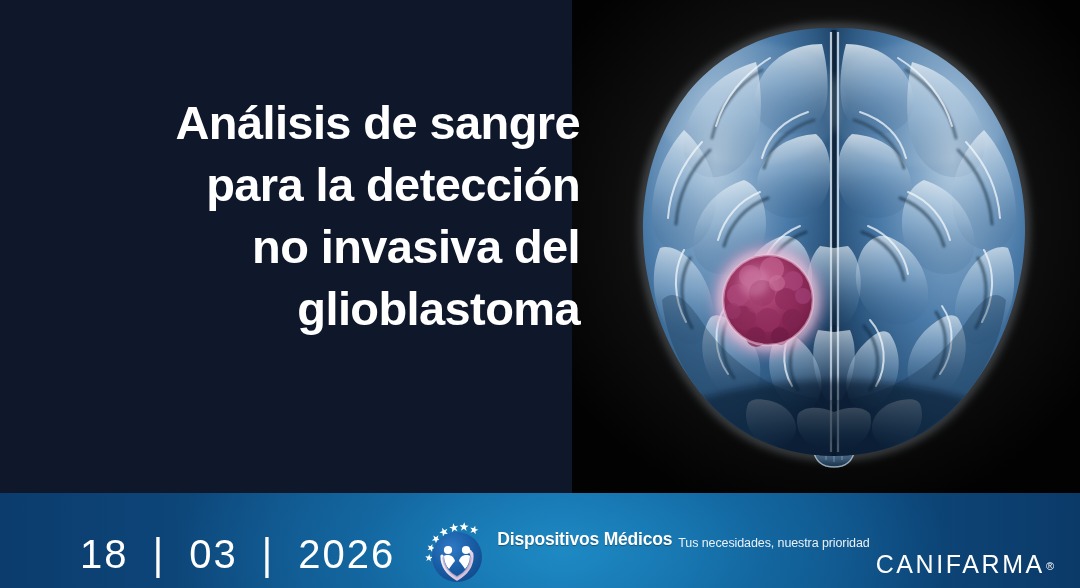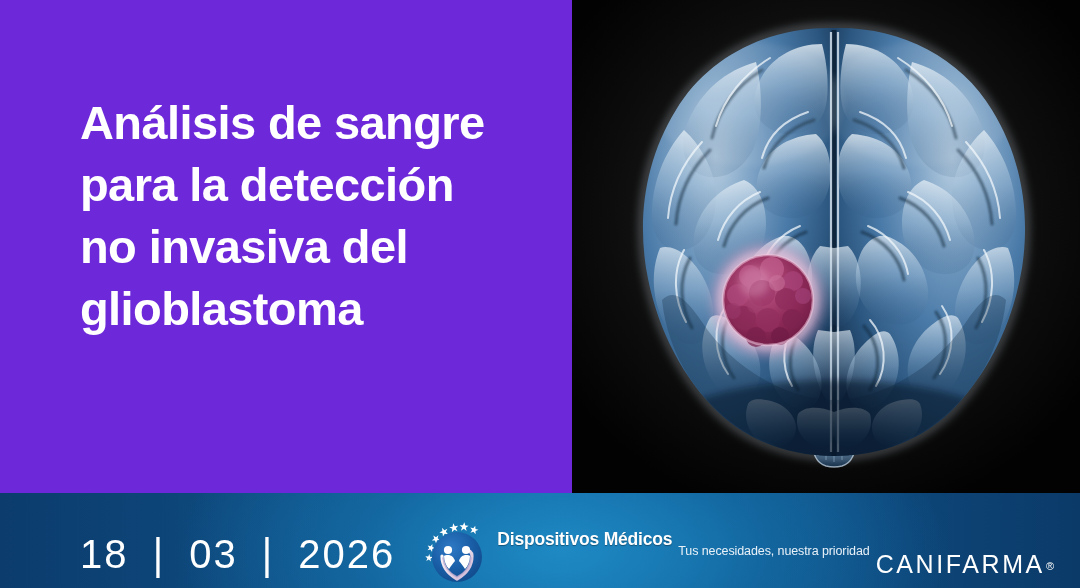--- a/index.html
+++ b/index.html
@@ -16,22 +16,23 @@
     background: #0b0b0b;
   }
 
   
   .left-panel {
     position: absolute;
     left: 0;
     top: 0;
     width: 572px;
     height: 493px;
-    background: #6d28d9;
+    background: #0f172a;
     z-index: 3;
+    text-align: right;
   }
   .headline {
     position: absolute;
     left: 80px;
     top: 92px;
     width: 500px;
     color: #ffffff;
     font-size: 47px;
     line-height: 62px;
     font-weight: bold;
@@ -125,21 +126,21 @@
     font-size: 17.5px;
     font-weight: bold;
     letter-spacing: -0.2px;
     text-shadow: 0 1px 1px rgba(0,0,0,0.35);
   }
   .logo-line2 {
     color: #e9f1f8;
     font-size: 12.5px;
     font-weight: normal;
     letter-spacing: -0.1px;
-    margin-top: 14px;
+    margin-top: 6px;
   }
   .logo-line3 {
     color: #ffffff;
     font-size: 25px;
     font-weight: 300;
     letter-spacing: 2.6px;
     margin-top: 21px;
     display: flex;
     align-items: flex-start;
   }

